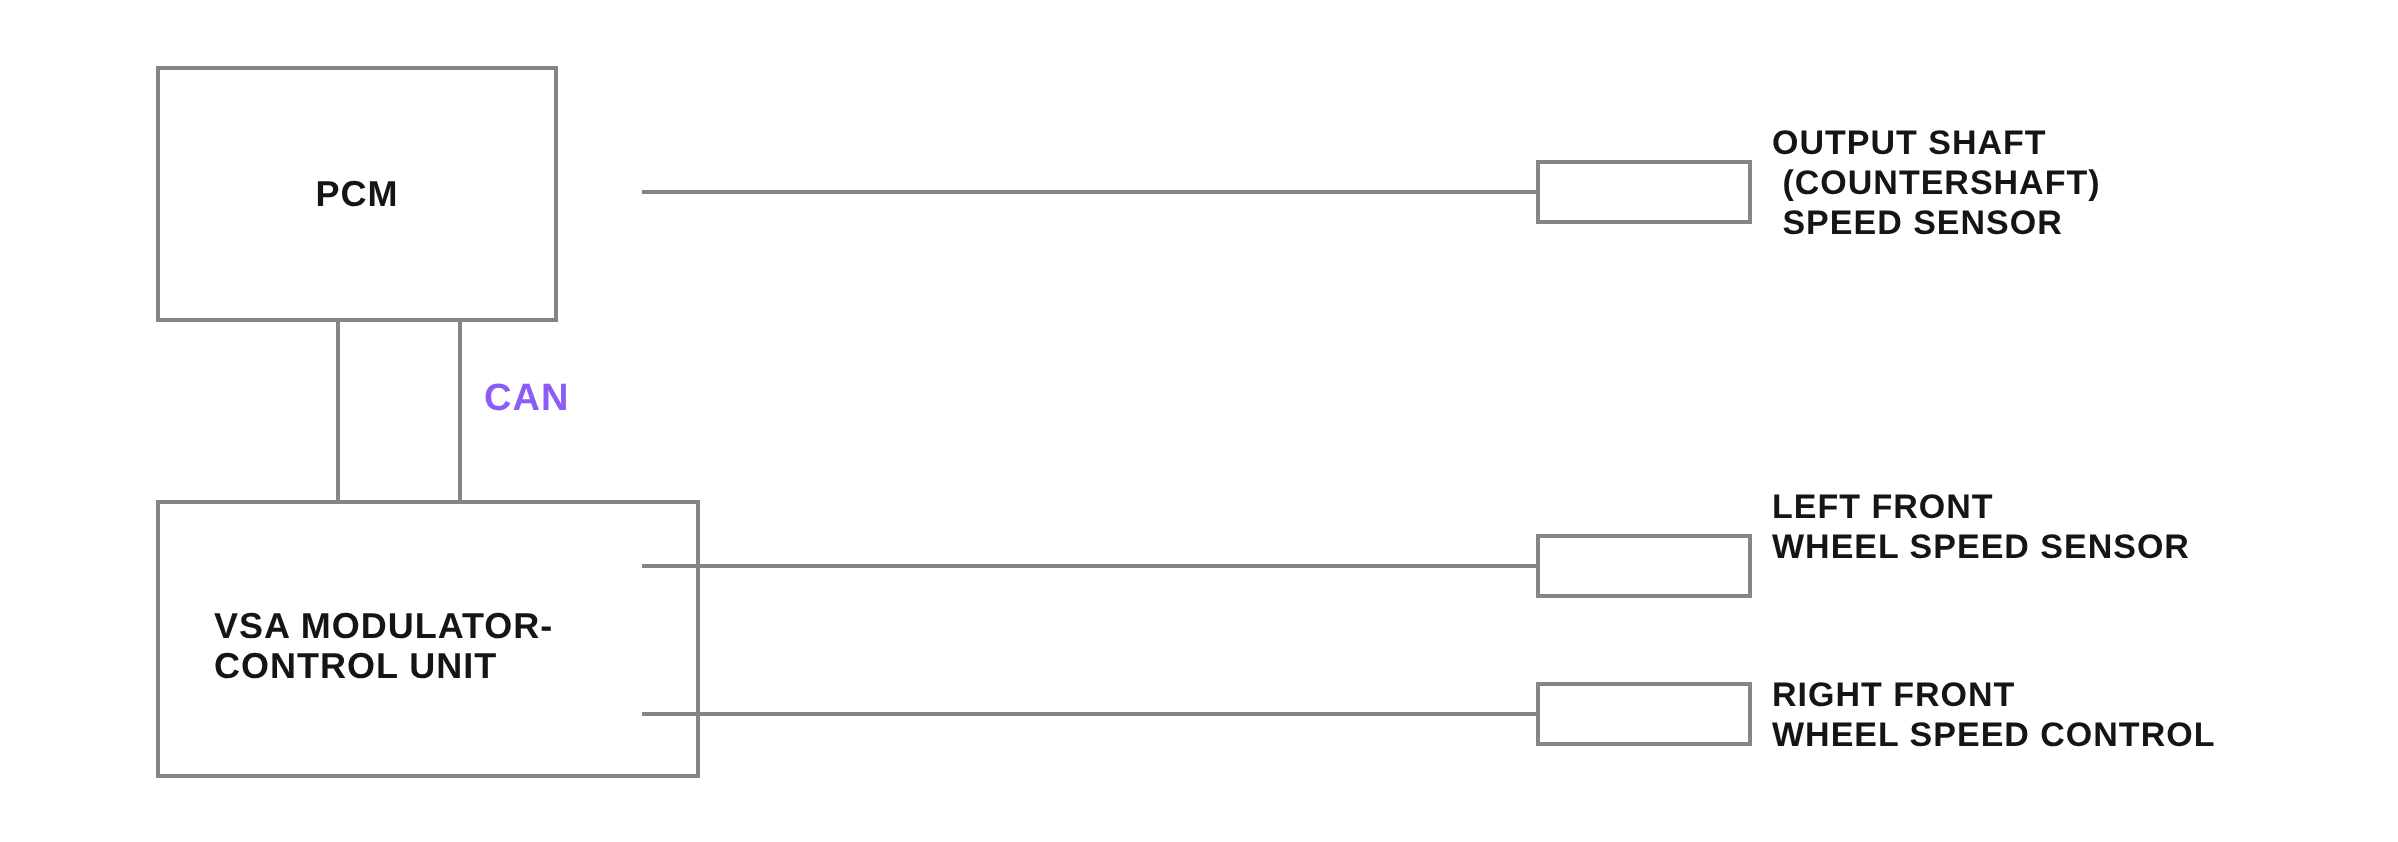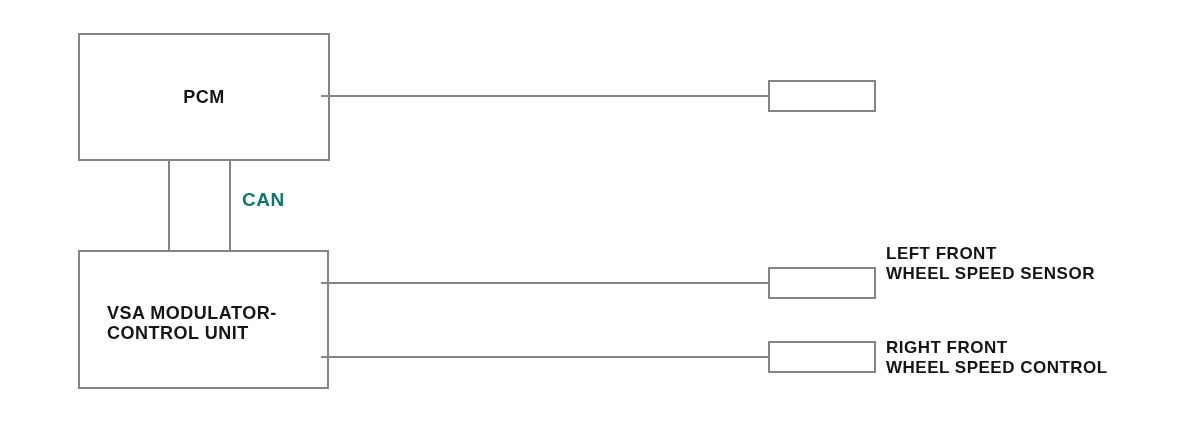--- a/index.html
+++ b/index.html
@@ -17,30 +17,30 @@
   }
   .node {
     position: absolute;
     box-sizing: border-box;
     border: 2px solid #858585;
     background: #ffffff;
   }
   #pcm-box {
     left: 78px;
     top: 33px;
-    width: 252px;
+    width: 201px;
     height: 128px;
     display: flex;
     align-items: center;
     justify-content: center;
   }
   #vsa-box {
     left: 78px;
     top: 250px;
-    width: 251px;
+    width: 272px;
     height: 139px;
   }
   .node-label {
     font-size: 18px;
     font-weight: bold;
     color: #151515;
     letter-spacing: 0.5px;
     line-height: 20px;
     white-space: pre;
   }
@@ -57,21 +57,21 @@
     background: #858585;
   }
   #can-wire-left  { left: 168px; }
   #can-wire-right { left: 229px; }
   #can-label {
     position: absolute;
     left: 242px;
     top: 189px;
     font-size: 19px;
     font-weight: bold;
-    color: #0f766e;
+    color: #8b5cf6;
     letter-spacing: 0.5px;
     line-height: 22px;
   }
   .hwire {
     position: absolute;
     left: 321px;
     width: 447px;
     height: 2px;
     background: #858585;
   }
@@ -123,18 +123,21 @@
   </div>
 
   <div class="hwire" id="wire-output-shaft"></div>
   <div class="hwire" id="wire-left-front"></div>
   <div class="hwire" id="wire-right-front"></div>
 
   <div class="connector" id="connector-output-shaft"></div>
   <div class="connector" id="connector-left-front"></div>
   <div class="connector" id="connector-right-front"></div>
 
+  <span class="sensor-label" id="label-output-shaft">OUTPUT SHAFT
+ (COUNTERSHAFT)
+ SPEED SENSOR</span>
   <span class="sensor-label" id="label-left-front">LEFT FRONT
 WHEEL SPEED SENSOR</span>
   <span class="sensor-label" id="label-right-front">RIGHT FRONT
 WHEEL SPEED CONTROL</span>
 
 </div>
 
 </body></html>

